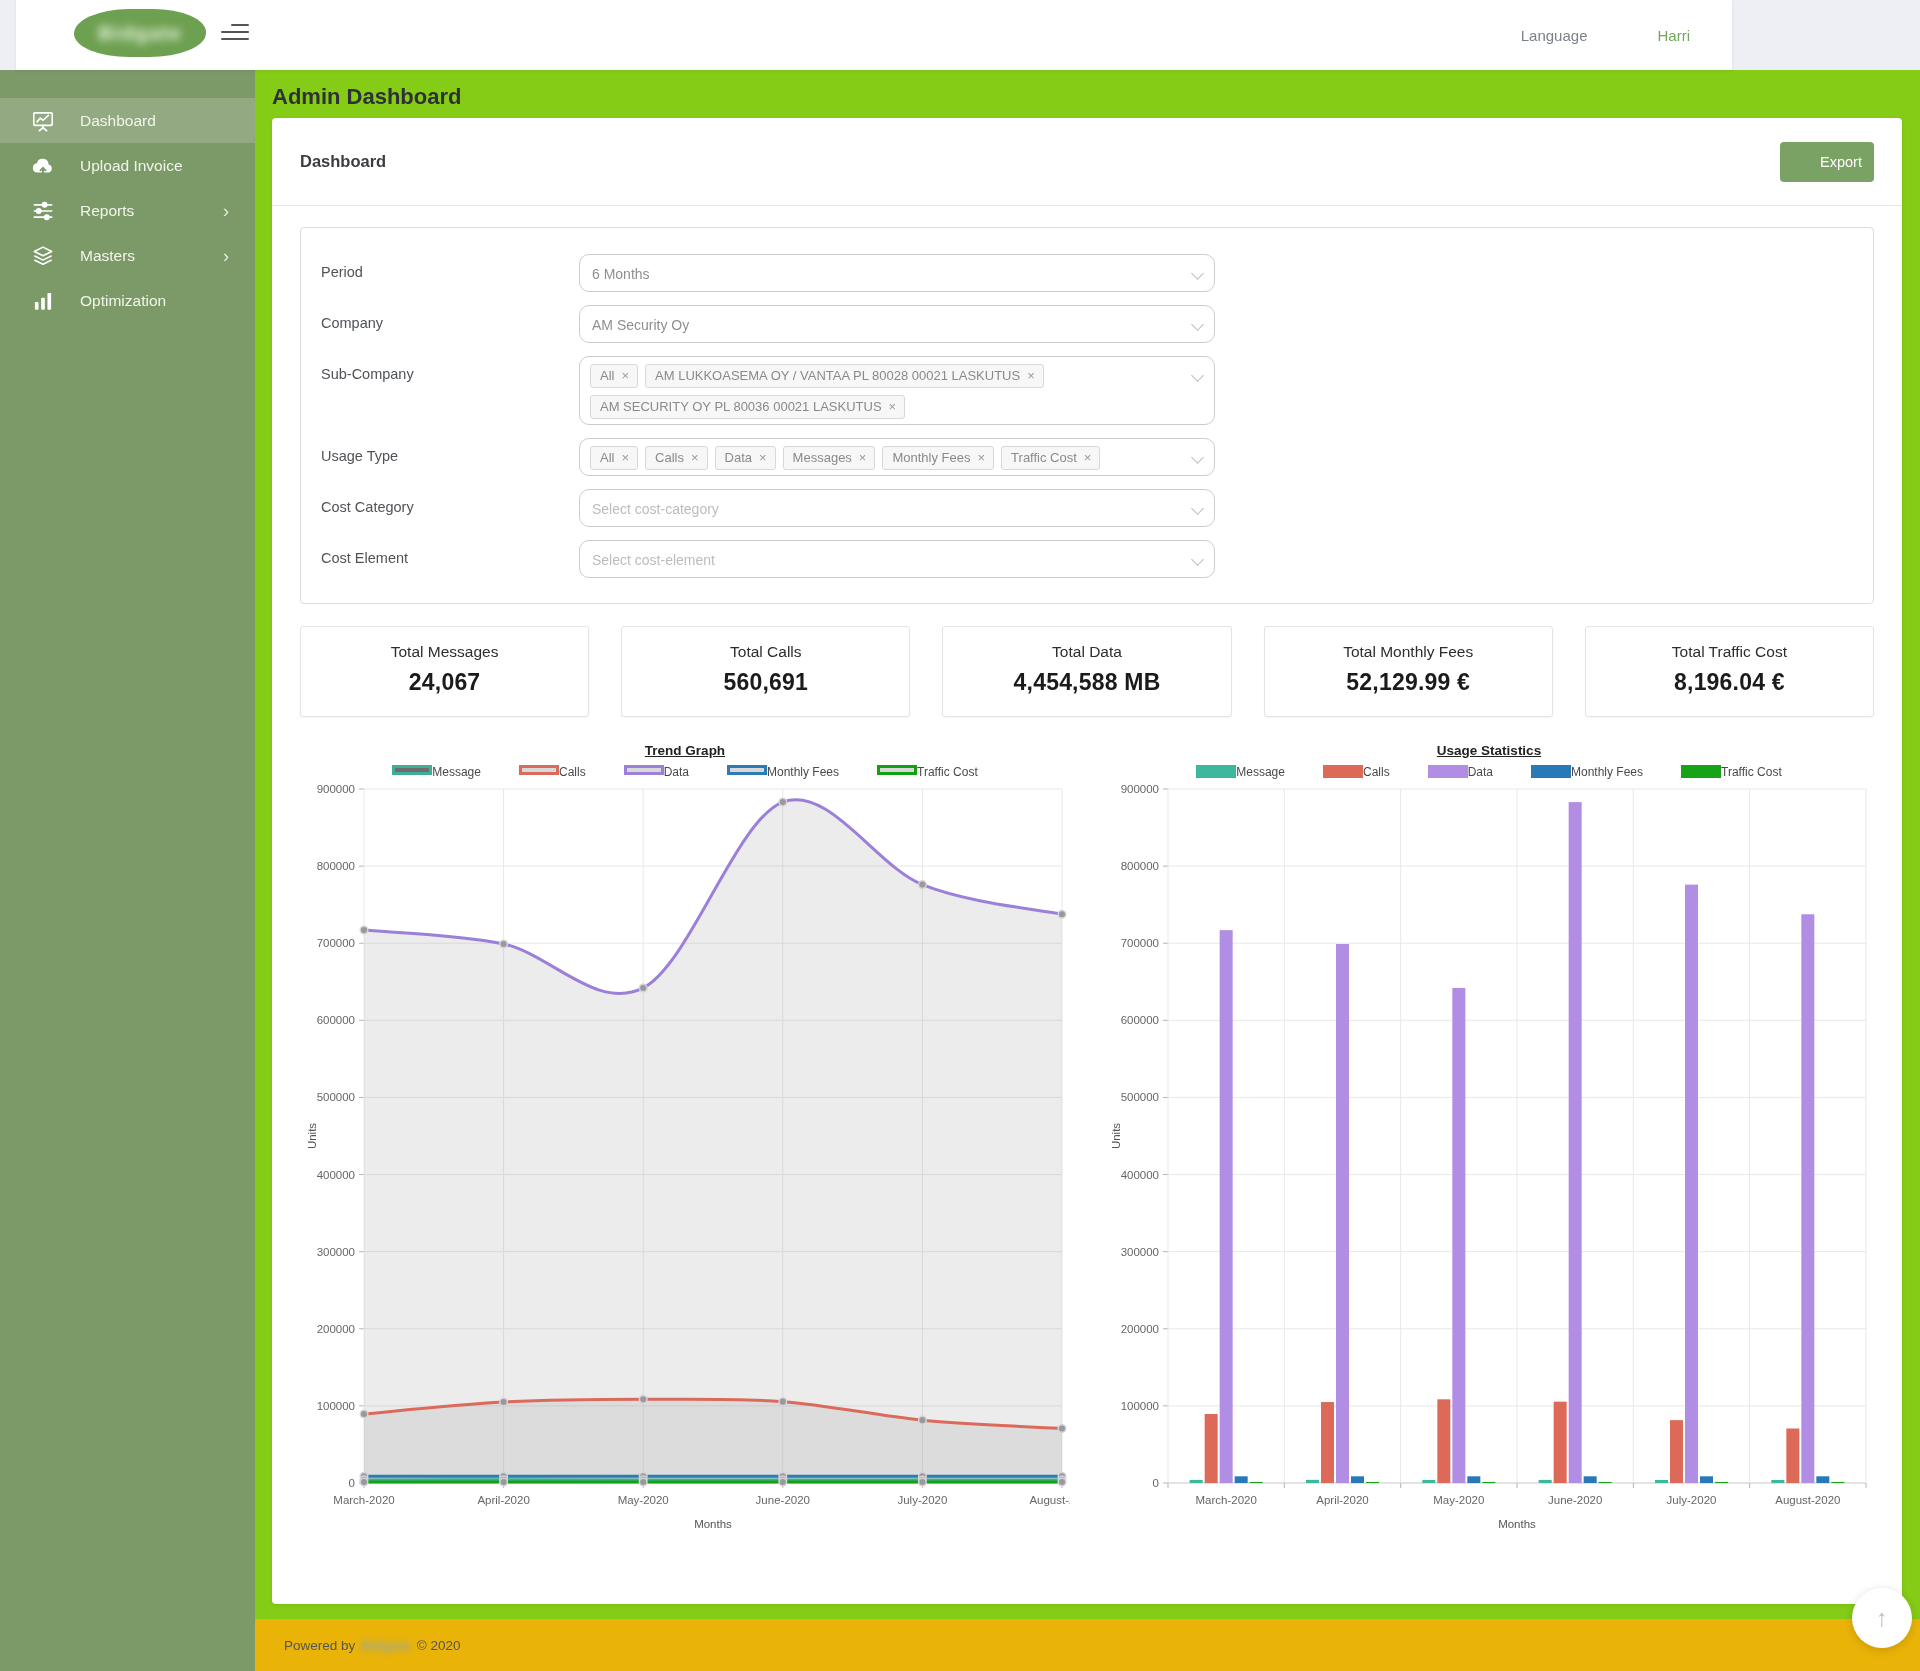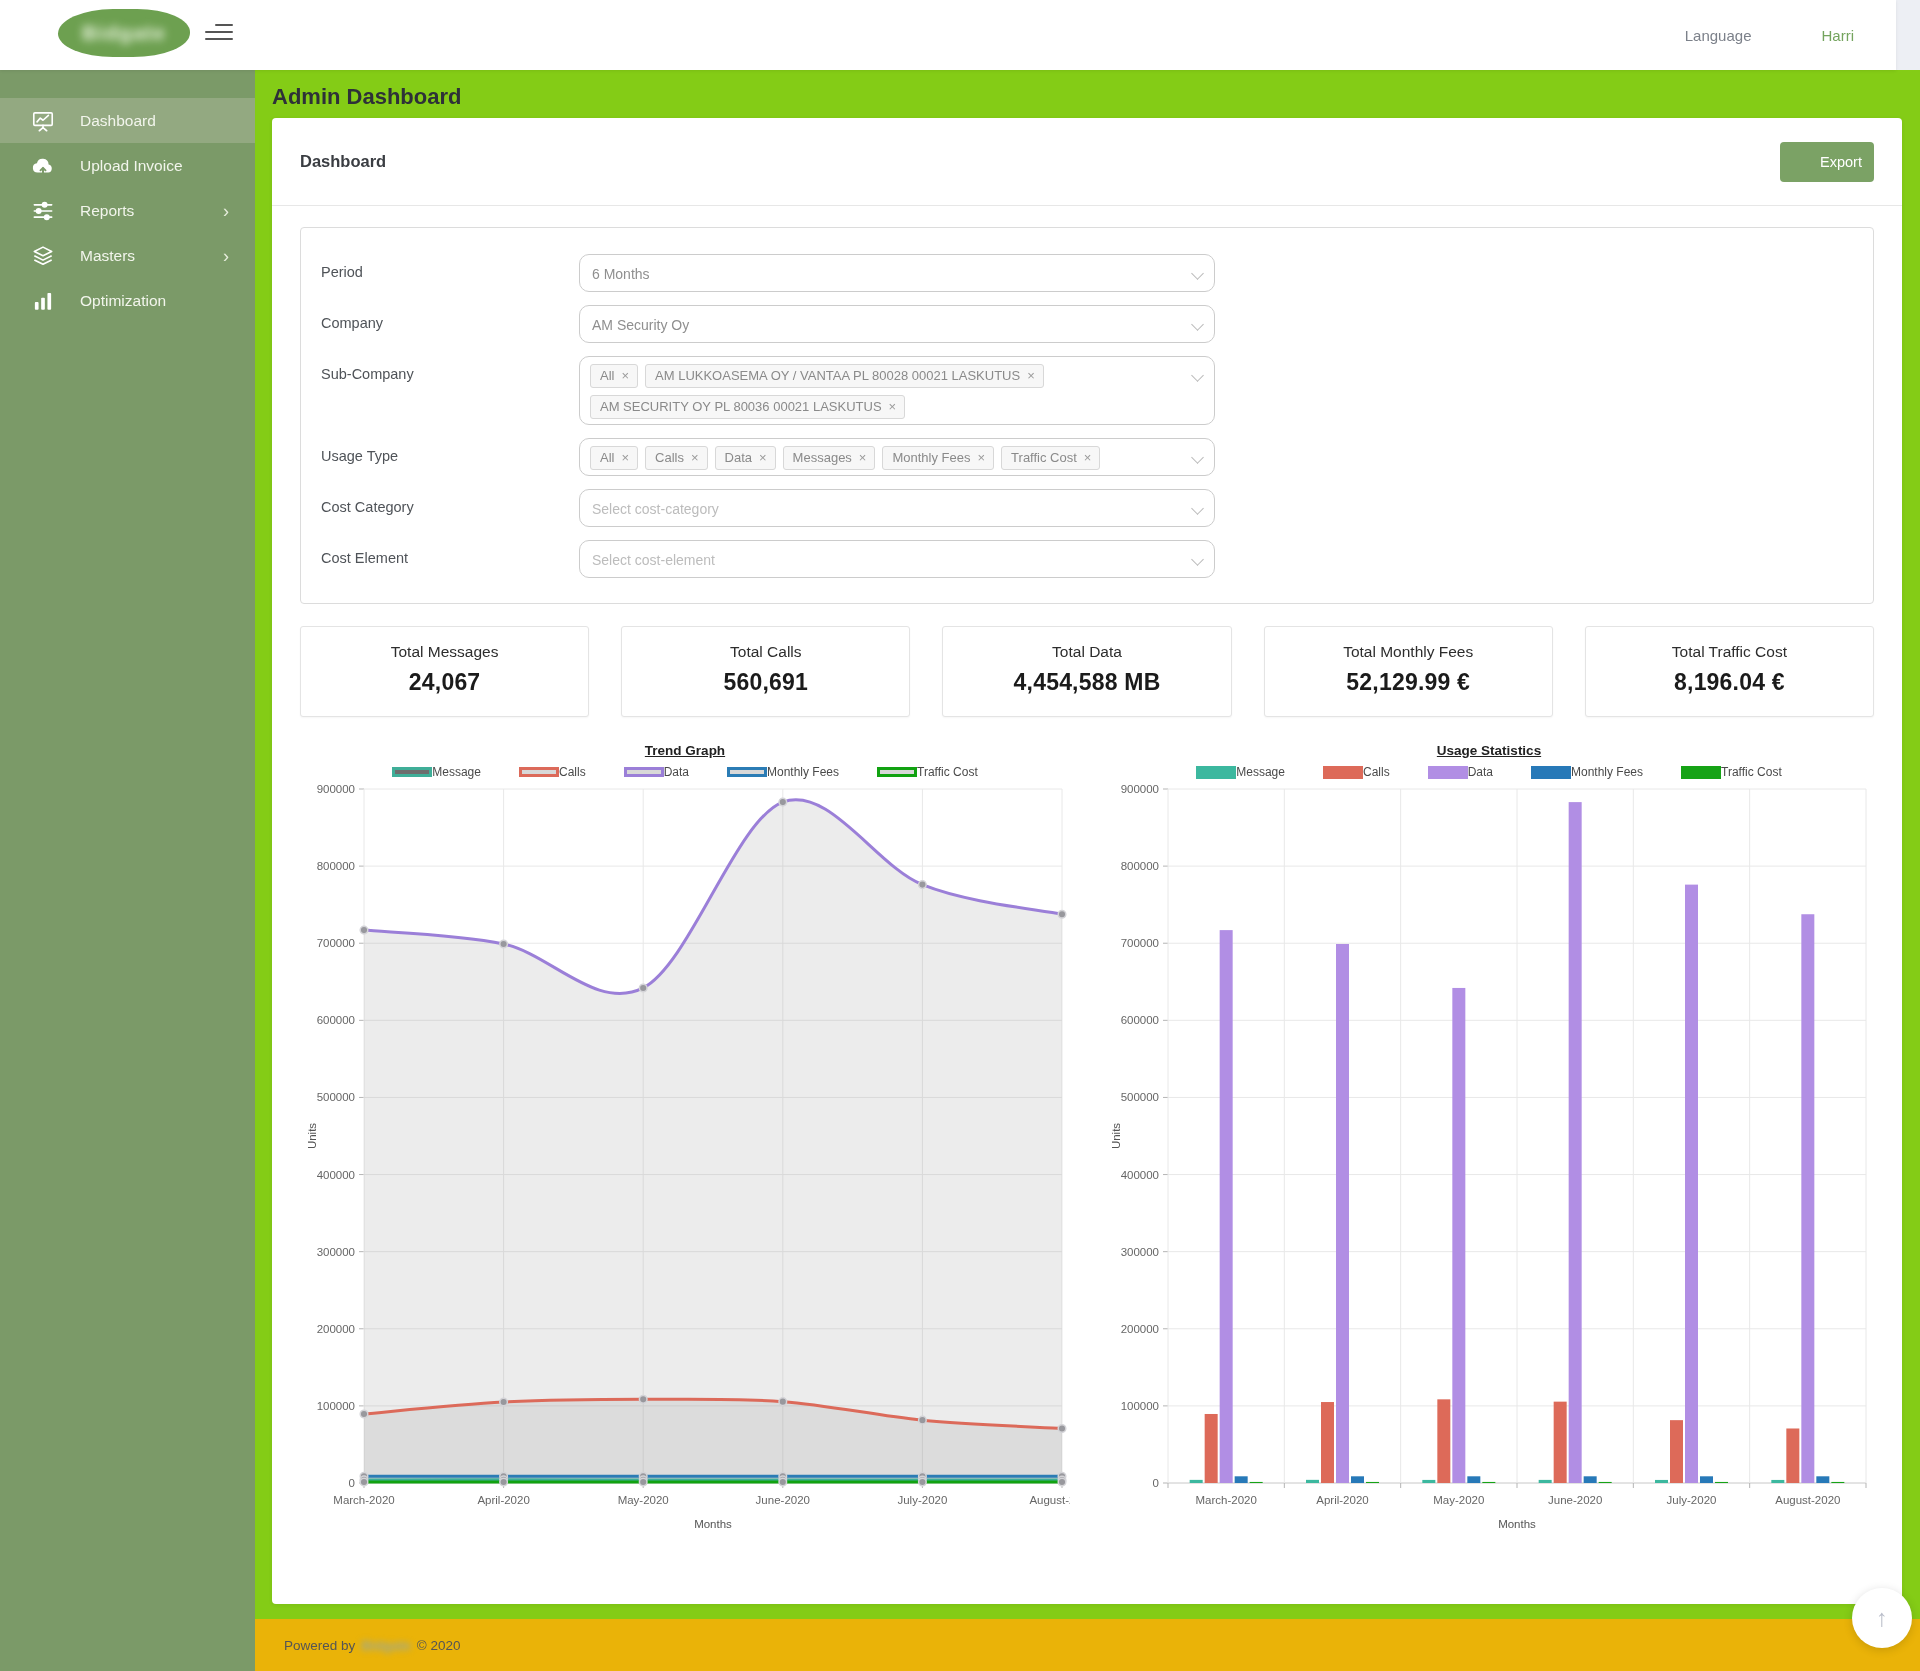--- a/index.html
+++ b/index.html
@@ -6,21 +6,21 @@
   html,body { width:1920px; height:1671px; }
   body {
     position: relative;
     font-family: "Liberation Sans", sans-serif;
     background: #edeff4;
     overflow: hidden;
     color:#333;
   }
   
   .header {
-    position:absolute; left:0; top:0; width:1896px; height:70px;
+    position:absolute; left:16px; top:0; width:1716px; height:70px;
     background:#fff; box-shadow:0 1px 3px rgba(0,0,0,.08); z-index:5;
     display:flex; align-items:center;
   }
   .logo-blob {
     position:absolute; left:58px; top:9px; width:132px; height:48px;
     background:#6da050; border-radius:50% 48% 52% 50% / 62% 58% 60% 58%;
     display:flex; align-items:center; justify-content:center;
   }
   .logo-text { filter:blur(4px); color:#e9f3dd; font-weight:bold; font-size:21px; letter-spacing:1px; }
   .hamburger { position:absolute; left:205px; top:24px; width:28px; height:22px; cursor:pointer; }
@@ -87,21 +87,21 @@
   }
   .stat-label { font-size:15.5px; color:#2d2d2d; margin-bottom:8px; }
   .stat-value { font-size:23px; font-weight:bold; color:#1b1b1b; letter-spacing:.2px; }
   
   .charts { margin-top:26px; display:flex; justify-content:space-between; }
   .chart-block { width:770px; }
   .chart-title { text-align:center; font-size:13.5px; font-weight:bold; color:#222;
     text-decoration:underline; }
   .chart-legend { margin-top:7px; display:flex; justify-content:center; align-items:center;
     gap:10px; font-size:12px; color:#4a4a4a; }
-  .legend-item { display:flex; align-items:center; gap:0; margin:0 14px; cursor:pointer; }
+  .legend-item { display:flex; align-items:flex-start; gap:0; margin:0 14px; cursor:pointer; }
   .sw { display:inline-block; width:40px; height:10px; }
   svg text { font-family:"Liberation Sans", sans-serif; }
   
   .footer { position:absolute; left:255px; right:0; bottom:0; height:52px; background:#eab308;
     display:flex; align-items:center; padding-left:29px; font-size:13.5px; color:#555; }
   .footer .brand { filter:blur(3px); color:#97a89a; margin:0 6px; font-weight:bold; }
   .fab {
     position:absolute; right:8px; bottom:23px; width:60px; height:60px; border-radius:50%;
     background:#fff; box-shadow:0 2px 10px rgba(0,0,0,.15); z-index:9;
     display:flex; align-items:center; justify-content:center; cursor:pointer;

